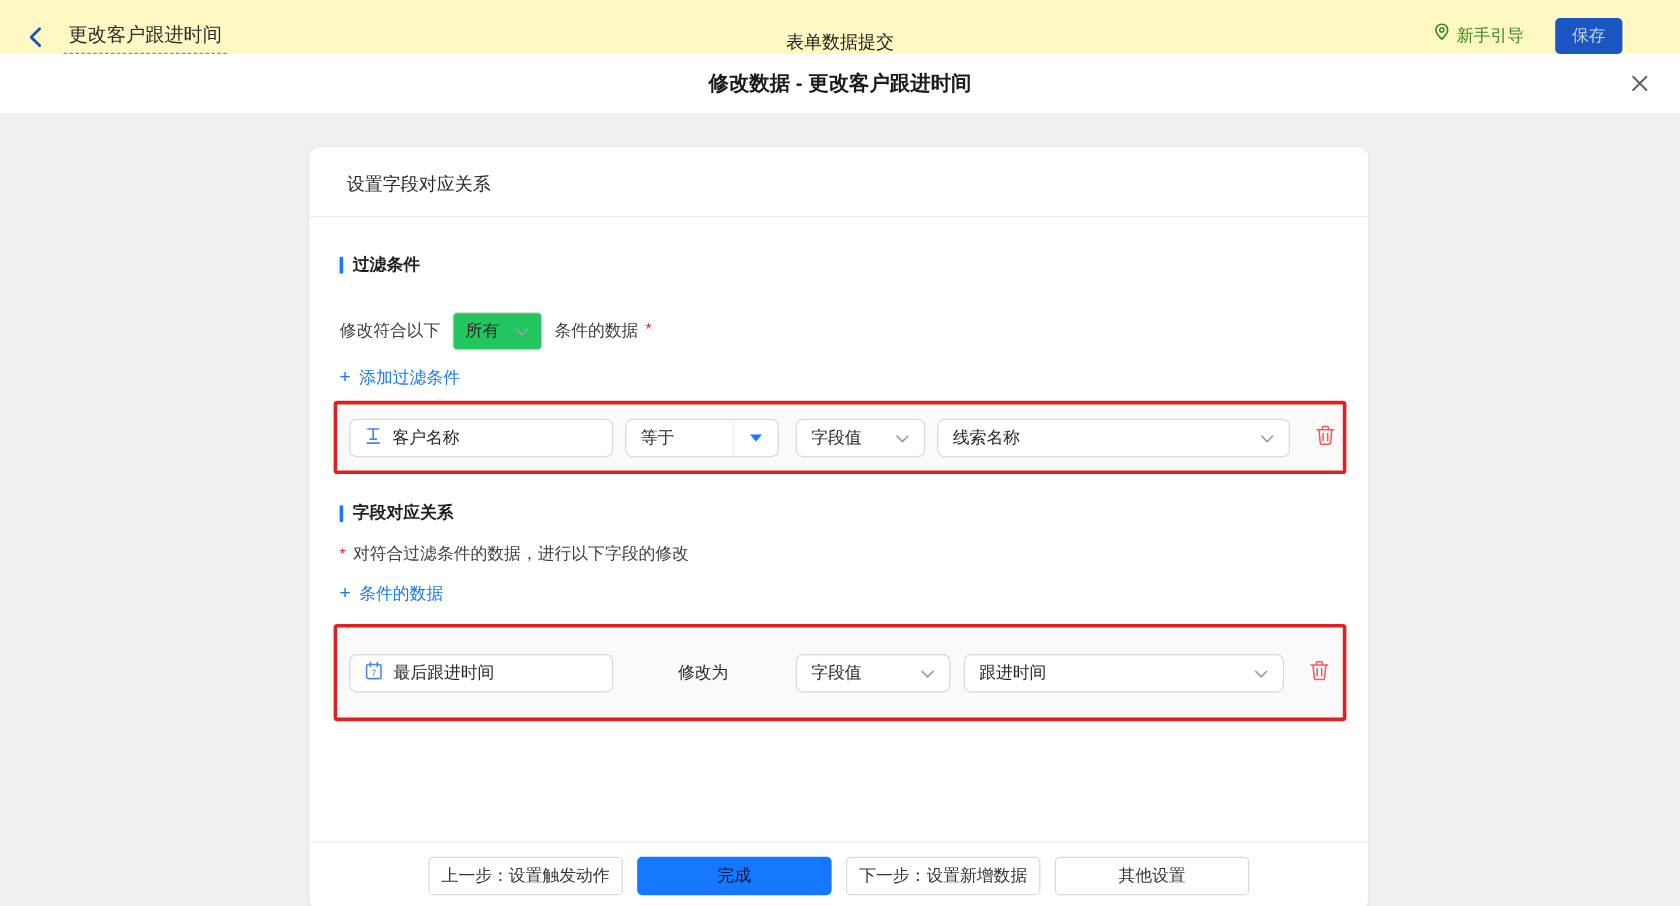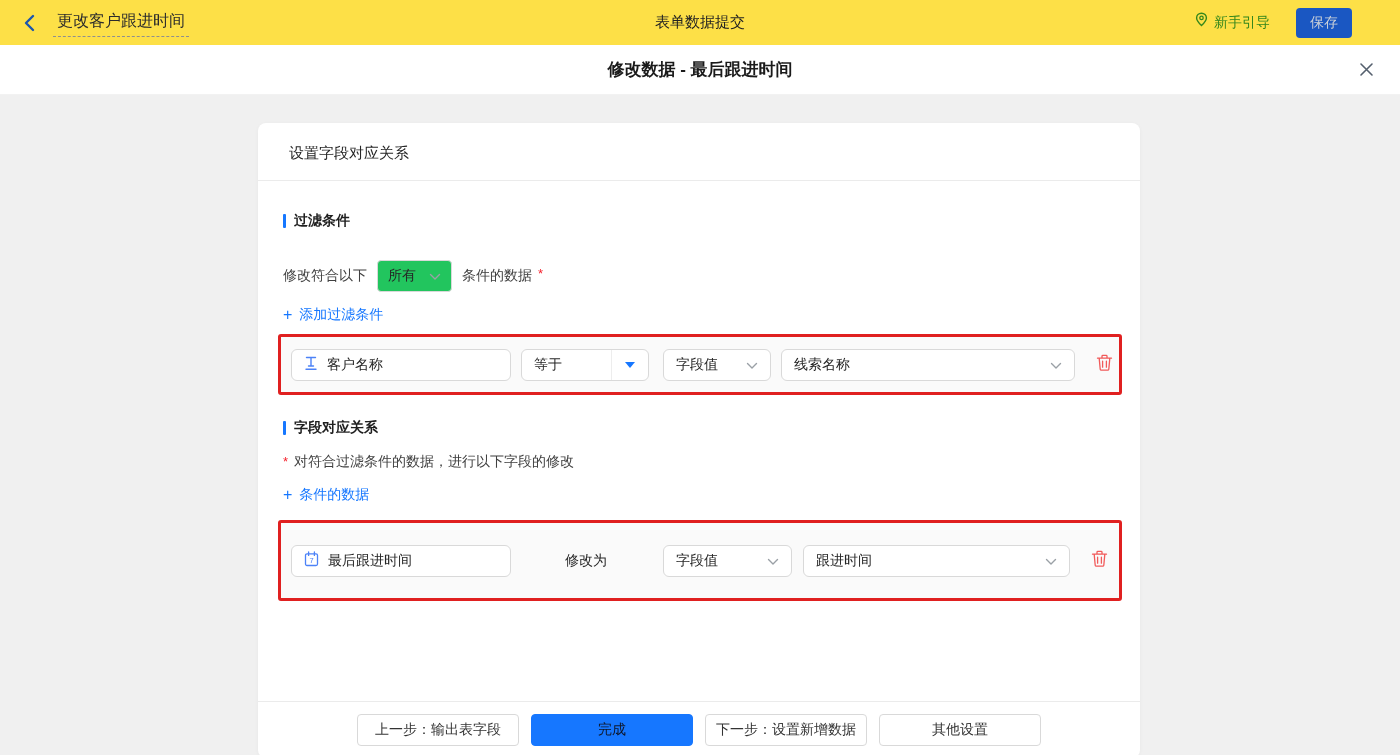--- a/index.html
+++ b/index.html
@@ -7,23 +7,24 @@
   body {
     font-family: "Liberation Sans", "DejaVu Sans", sans-serif;
     background: #f0f0f0;
     overflow: hidden;
     position: relative;
   }
   .screen { width: 1400px; height: 755px; display: flex; flex-direction: column; }
 
   
   .topbar {
-    height: 45px; background: #fde047; flex: 0 0 45px;
-    display: flex; align-items: center; position: relative;
+    height: 45px; background: #fef9c3; flex: 0 0 45px;
+    display: flex; align-items: flex-end; position: relative;
     padding: 0 48px 0 22px;
+    font-family: Liberation Mono, monospace;
   }
   .topbar-left { display: flex; align-items: center; gap: 16px; }
   .back-icon { display: inline-flex; align-items: center; cursor: pointer; }
   .topbar-title {
     font-size: 16px; color: #2c2c2c;
     border-bottom: 1px dashed #8f8f8f; padding: 2px 4px 4px;
     cursor: text;
   }
   .topbar-center {
     position: absolute; left: 50%; transform: translateX(-50%);
@@ -173,21 +174,21 @@
               <circle cx="7.5" cy="5.9" r="1.7" fill="none" stroke="#35871c" stroke-width="1.3"></circle>
             </svg>
         </span>
         <span class="guide-label">新手引导</span>
       </span>
       <button class="save-btn">保存</button>
     </div>
   </header>
 
   <div class="modal-header">
-    <h1 class="modal-title">修改数据 - 最后跟进时间</h1>
+    <h1 class="modal-title">修改数据 - 更改客户跟进时间</h1>
     <span class="close">
       <svg width="15" height="15" viewBox="0 0 15 15">
           <path d="M2 2 L13 13 M13 2 L2 13" stroke="#55606e" stroke-width="1.6" stroke-linecap="round"></path>
         </svg>
     </span>
   </div>
 
   <main class="modal-body">
     <section class="card">
 
@@ -313,21 +314,21 @@
               <svg width="17" height="18" viewBox="0 0 17 18">
                   <path d="M1.5 4.2 H15.5 M6 4 V2.2 Q6 1.4 6.8 1.4 H10.2 Q11 1.4 11 2.2 V4 M3.2 4.4 L4.2 15.2 Q4.3 16.2 5.3 16.2 H11.7 Q12.7 16.2 12.8 15.2 L13.8 4.4 M6.6 7.2 V13.2 M10.4 7.2 V13.2" fill="none" stroke="#f15a5a" stroke-width="1.3" stroke-linecap="round" stroke-linejoin="round"></path>
                 </svg>
             </span>
           </button>
         </div>
 
       </div>
 
       <div class="card-footer">
-        <button class="btn btn-ghost">上一步：输出表字段</button>
+        <button class="btn btn-ghost">上一步：设置触发动作</button>
         <button class="btn btn-primary">完成</button>
         <button class="btn btn-ghost">下一步：设置新增数据</button>
         <button class="btn btn-ghost">其他设置</button>
       </div>
 
     </section>
   </main>
 
 </div>
 

